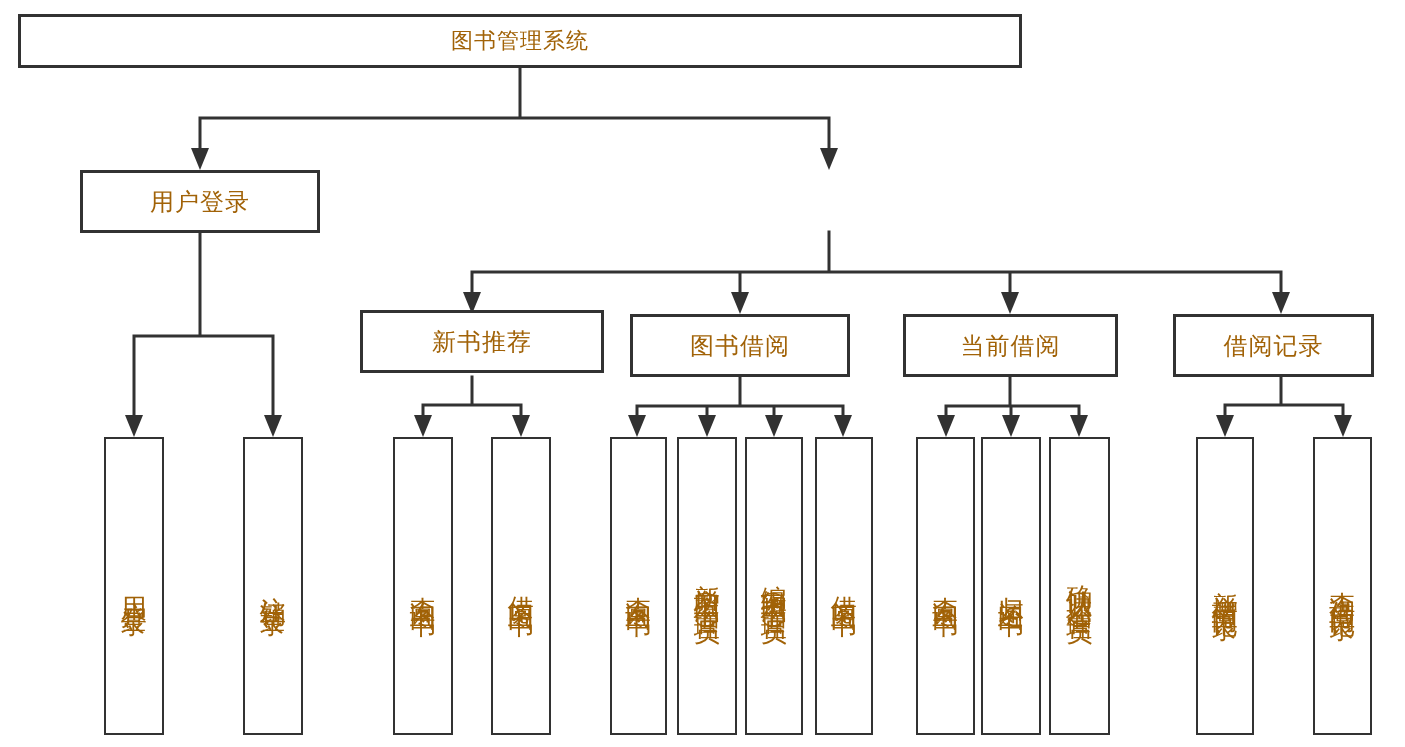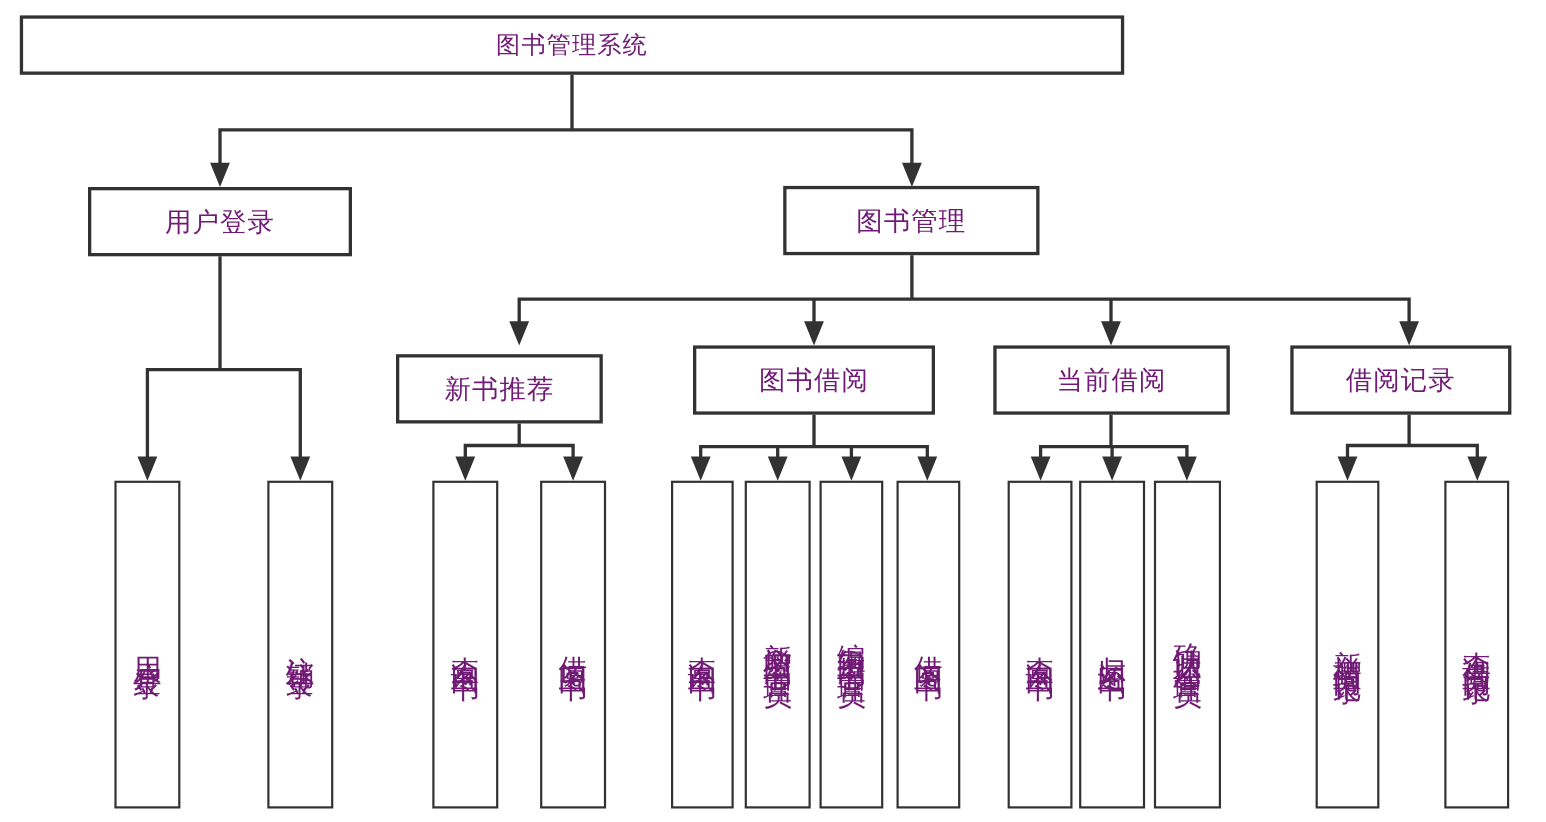--- a/index.html
+++ b/index.html
@@ -22,21 +22,21 @@
     z-index: 1;
   }
   .node {
     position: absolute;
     box-sizing: border-box;
     background: #ffffff;
     border: 3px solid #323232;
     display: flex;
     align-items: center;
     justify-content: center;
-    color: #701a75;
+    color: #a16207;
     z-index: 2;
   }
   .node.lvl1 span { font-size: 22px; letter-spacing: 1px; }
   .node.lvl2 span, .node.lvl3 span { font-size: 24px; letter-spacing: 1px; }
   .node.leaf {
     border-width: 2px;
   }
   .node.leaf span {
     writing-mode: vertical-rl;
     font-size: 26px;
@@ -92,25 +92,22 @@
     </g>
   </svg>
 
   <div class="node lvl1" style="left:18px; top:14px; width:1004px; height:54px;">
     <span>图书管理系统</span>
   </div>
 
   <div class="node lvl2" style="left:80px; top:170px; width:240px; height:63px;">
     <span>用户登录</span>
   </div>
-  <div class="node lvl2" style="left:712px; top:169px; width:233px; height:63px;">
-    <span>图书管理</span>
-  </div>
 
-  <div class="node lvl3" style="left:360px; top:322px; width:188px; height:63px;">
+  <div class="node lvl3" style="left:360px; top:310px; width:244px; height:63px;">
     <span>新书推荐</span>
   </div>
   <div class="node lvl3" style="left:903px; top:314px; width:215px; height:63px;">
     <span>当前借阅</span>
   </div>
   <div class="node lvl3" style="left:630px; top:314px; width:220px; height:63px;">
     <span>图书借阅</span>
   </div>
   <div class="node lvl3" style="left:1173px; top:314px; width:201px; height:63px;">
     <span>借阅记录</span>

